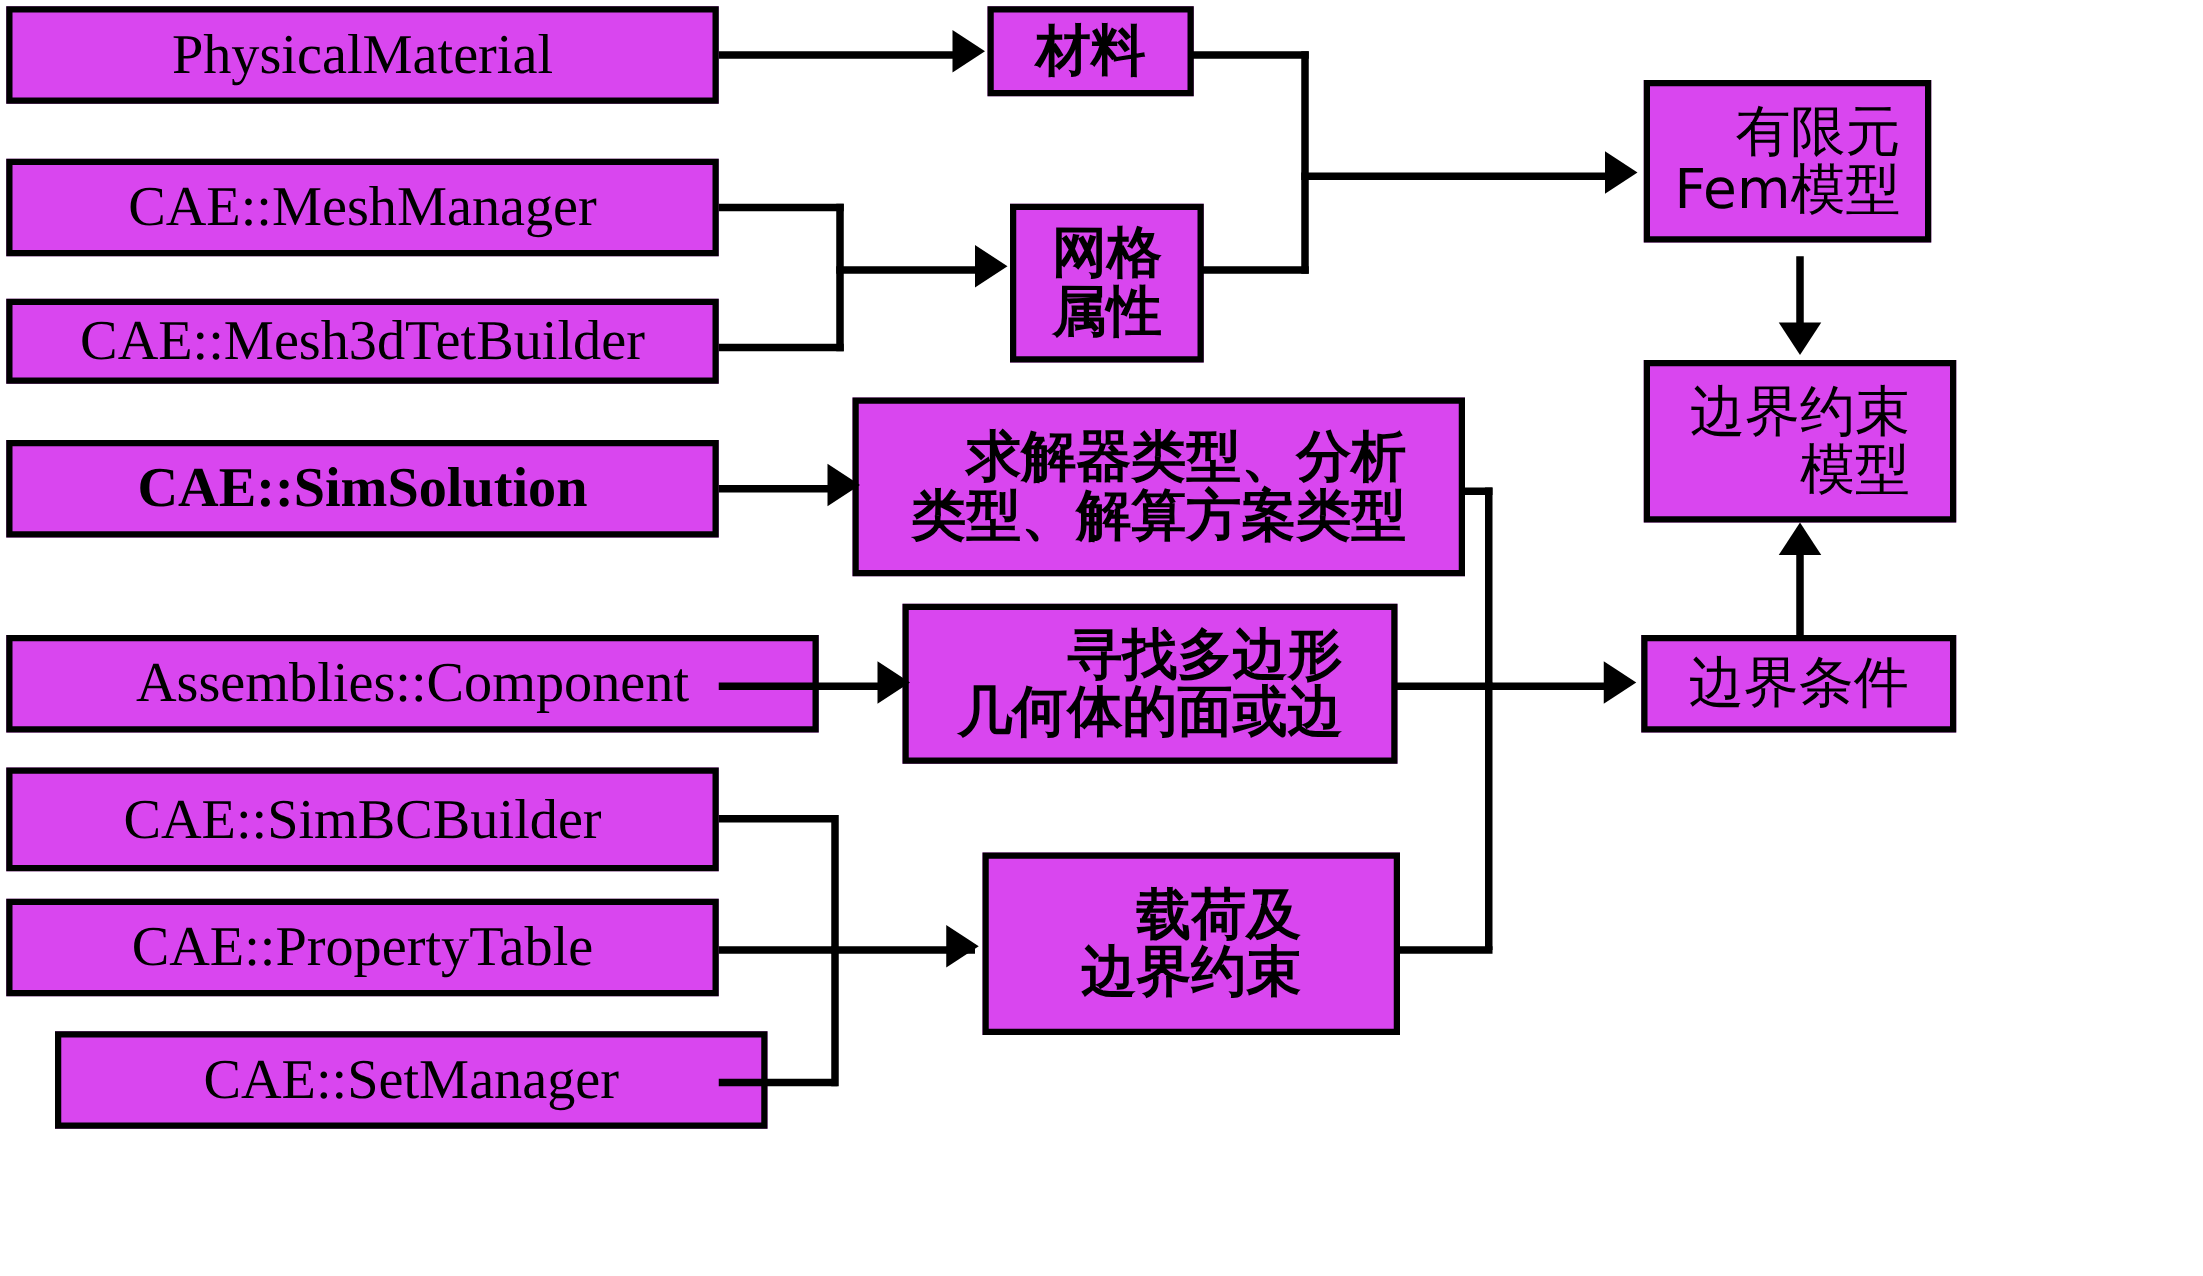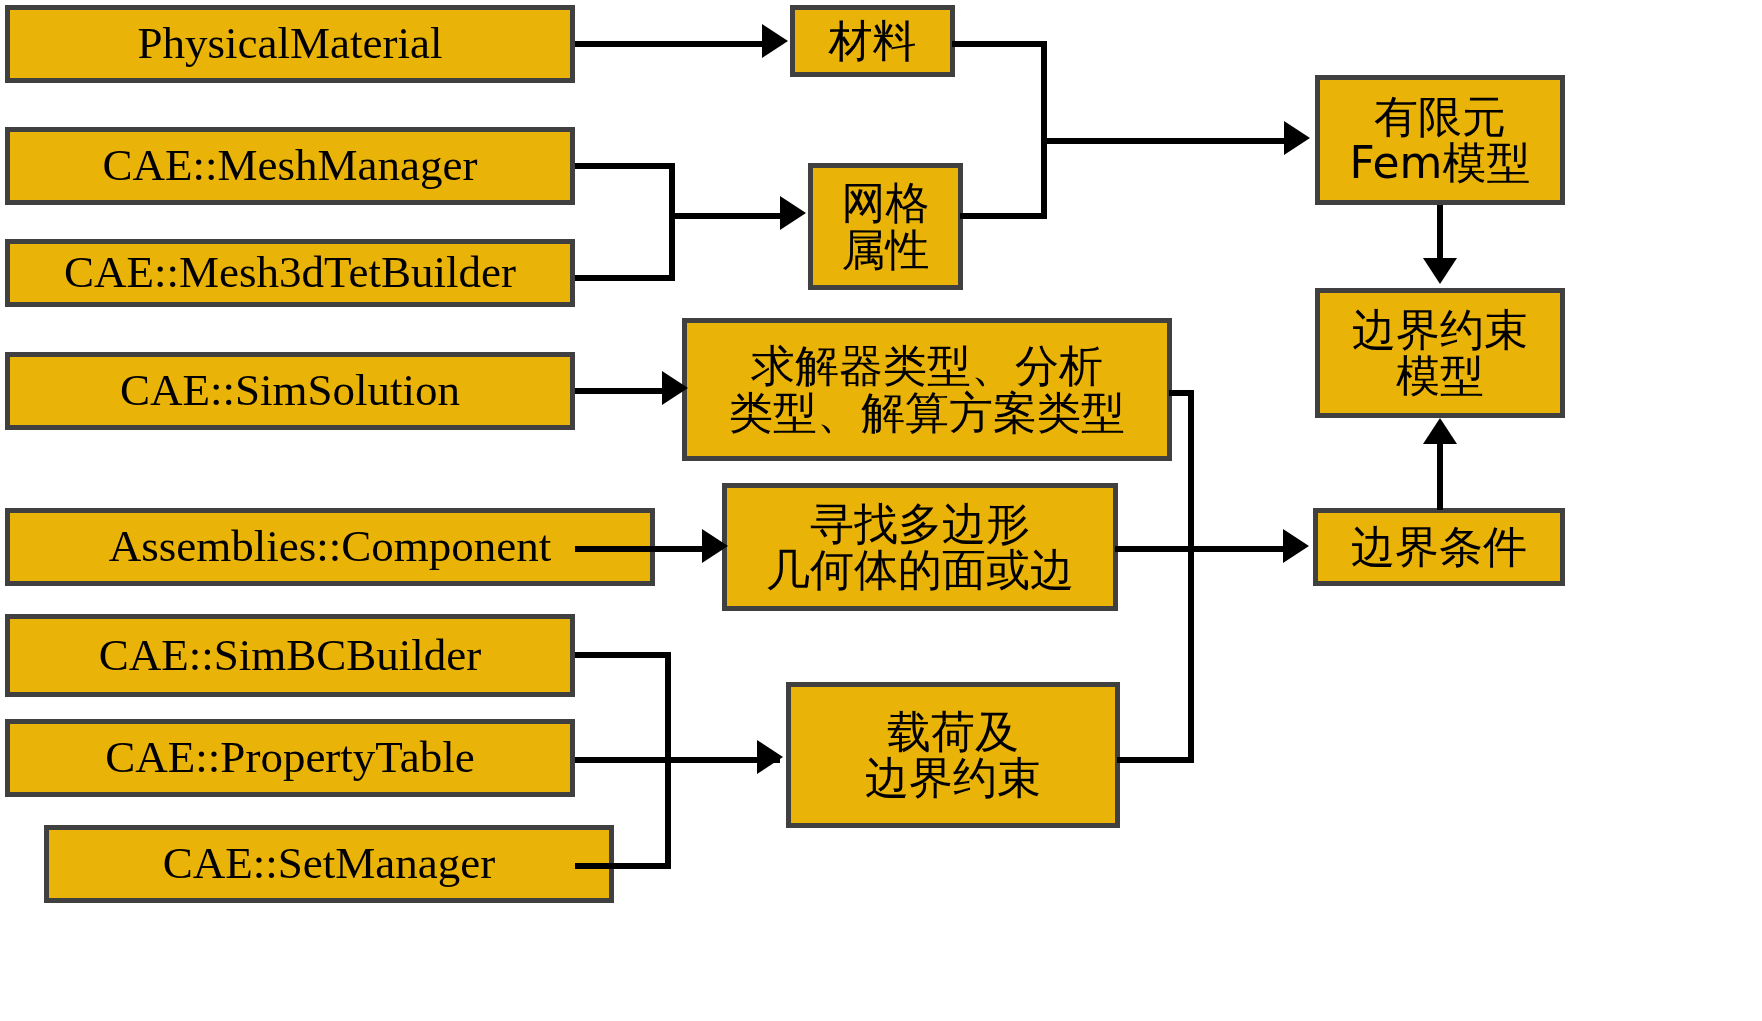--- a/index.html
+++ b/index.html
@@ -11,37 +11,37 @@
     position: relative;
     width: 1762px;
     height: 1021px;
     background: #ffffff;
     font-family: "Liberation Serif", "DejaVu Serif", serif;
     overflow: hidden;
   }
   .box {
     position: absolute;
     box-sizing: border-box;
-    border: 5px solid #404040;
-    background: #eab308;
+    border: 5px solid #000000;
+    background: #d946ef;
     display: flex;
     align-items: center;
     justify-content: center;
-    text-align: center;
+    text-align: right;
     line-height: 1.05;
     color: #000000;
     white-space: pre-line;
   }
   .left-box {
     font-size: 45px;
   }
   .mid-box {
     font-family: "DejaVu Sans", "Liberation Sans", sans-serif;
     font-size: 44px;
-    font-weight: 400;
+    font-weight: 700;
   }
   .right-box {
     font-family: "DejaVu Sans", "Liberation Sans", sans-serif;
     font-size: 44px;
     font-weight: 500;
   }
   .conn {
     position: absolute;
     background: #000000;
   }
@@ -76,21 +76,21 @@
 <body>
 
 <div id="canvas">
 
   <div class="box left-box" style="left:5px; top:5px; width:570px; height:78px;">PhysicalMaterial</div>
 
   <div class="box left-box" style="left:5px; top:127px; width:570px; height:78px;">CAE::MeshManager</div>
 
   <div class="box left-box" style="left:5px; top:239px; width:570px; height:68px;">CAE::Mesh3dTetBuilder</div>
 
-  <div class="box left-box" style="left:5px; top:352px; width:570px; height:78px;">CAE::SimSolution</div>
+  <div class="box left-box" style="left:5px; top:352px; width:570px; height:78px;font-weight:bold;">CAE::SimSolution</div>
 
   <div class="box left-box" style="left:5px; top:508px; width:650px; height:78px;">Assemblies::Component</div>
 
   <div class="box left-box" style="left:5px; top:614px; width:570px; height:83px;">CAE::SimBCBuilder</div>
 
   <div class="box left-box" style="left:5px; top:719px; width:570px; height:78px;">CAE::PropertyTable</div>
 
   <div class="box left-box" style="left:5px; top:825px; width:570px; height:78px;margin-left:39px;">CAE::SetManager</div>
 
   <div class="box mid-box" style="left:790px; top:5px; width:165px; height:72px;">材料</div>
@@ -100,21 +100,21 @@
 
   <div class="box mid-box" style="left:682px; top:318px; width:490px; height:143px;">求解器类型、分析
 类型、解算方案类型</div>
 
   <div class="box mid-box" style="left:722px; top:483px; width:396px; height:128px;">寻找多边形
 几何体的面或边</div>
 
   <div class="box mid-box" style="left:786px; top:682px; width:334px; height:146px;">载荷及
 边界约束</div>
 
-  <div class="box right-box" style="left:1315px; top:75px; width:250px; height:130px;">有限元
+  <div class="box right-box" style="left:1315px; top:64px; width:230px; height:130px;">有限元
 Fem模型</div>
 
   <div class="box right-box" style="left:1315px; top:288px; width:250px; height:130px;">边界约束
 模型</div>
 
   <div class="box right-box" style="left:1313px; top:508px; width:252px; height:78px;">边界条件</div>
 
   <div class="conn h-line" style="left:575px; top:41px; width:190px;"></div>
   <div class="arrow-r" style="left:762px; top:24px;"></div>
 

